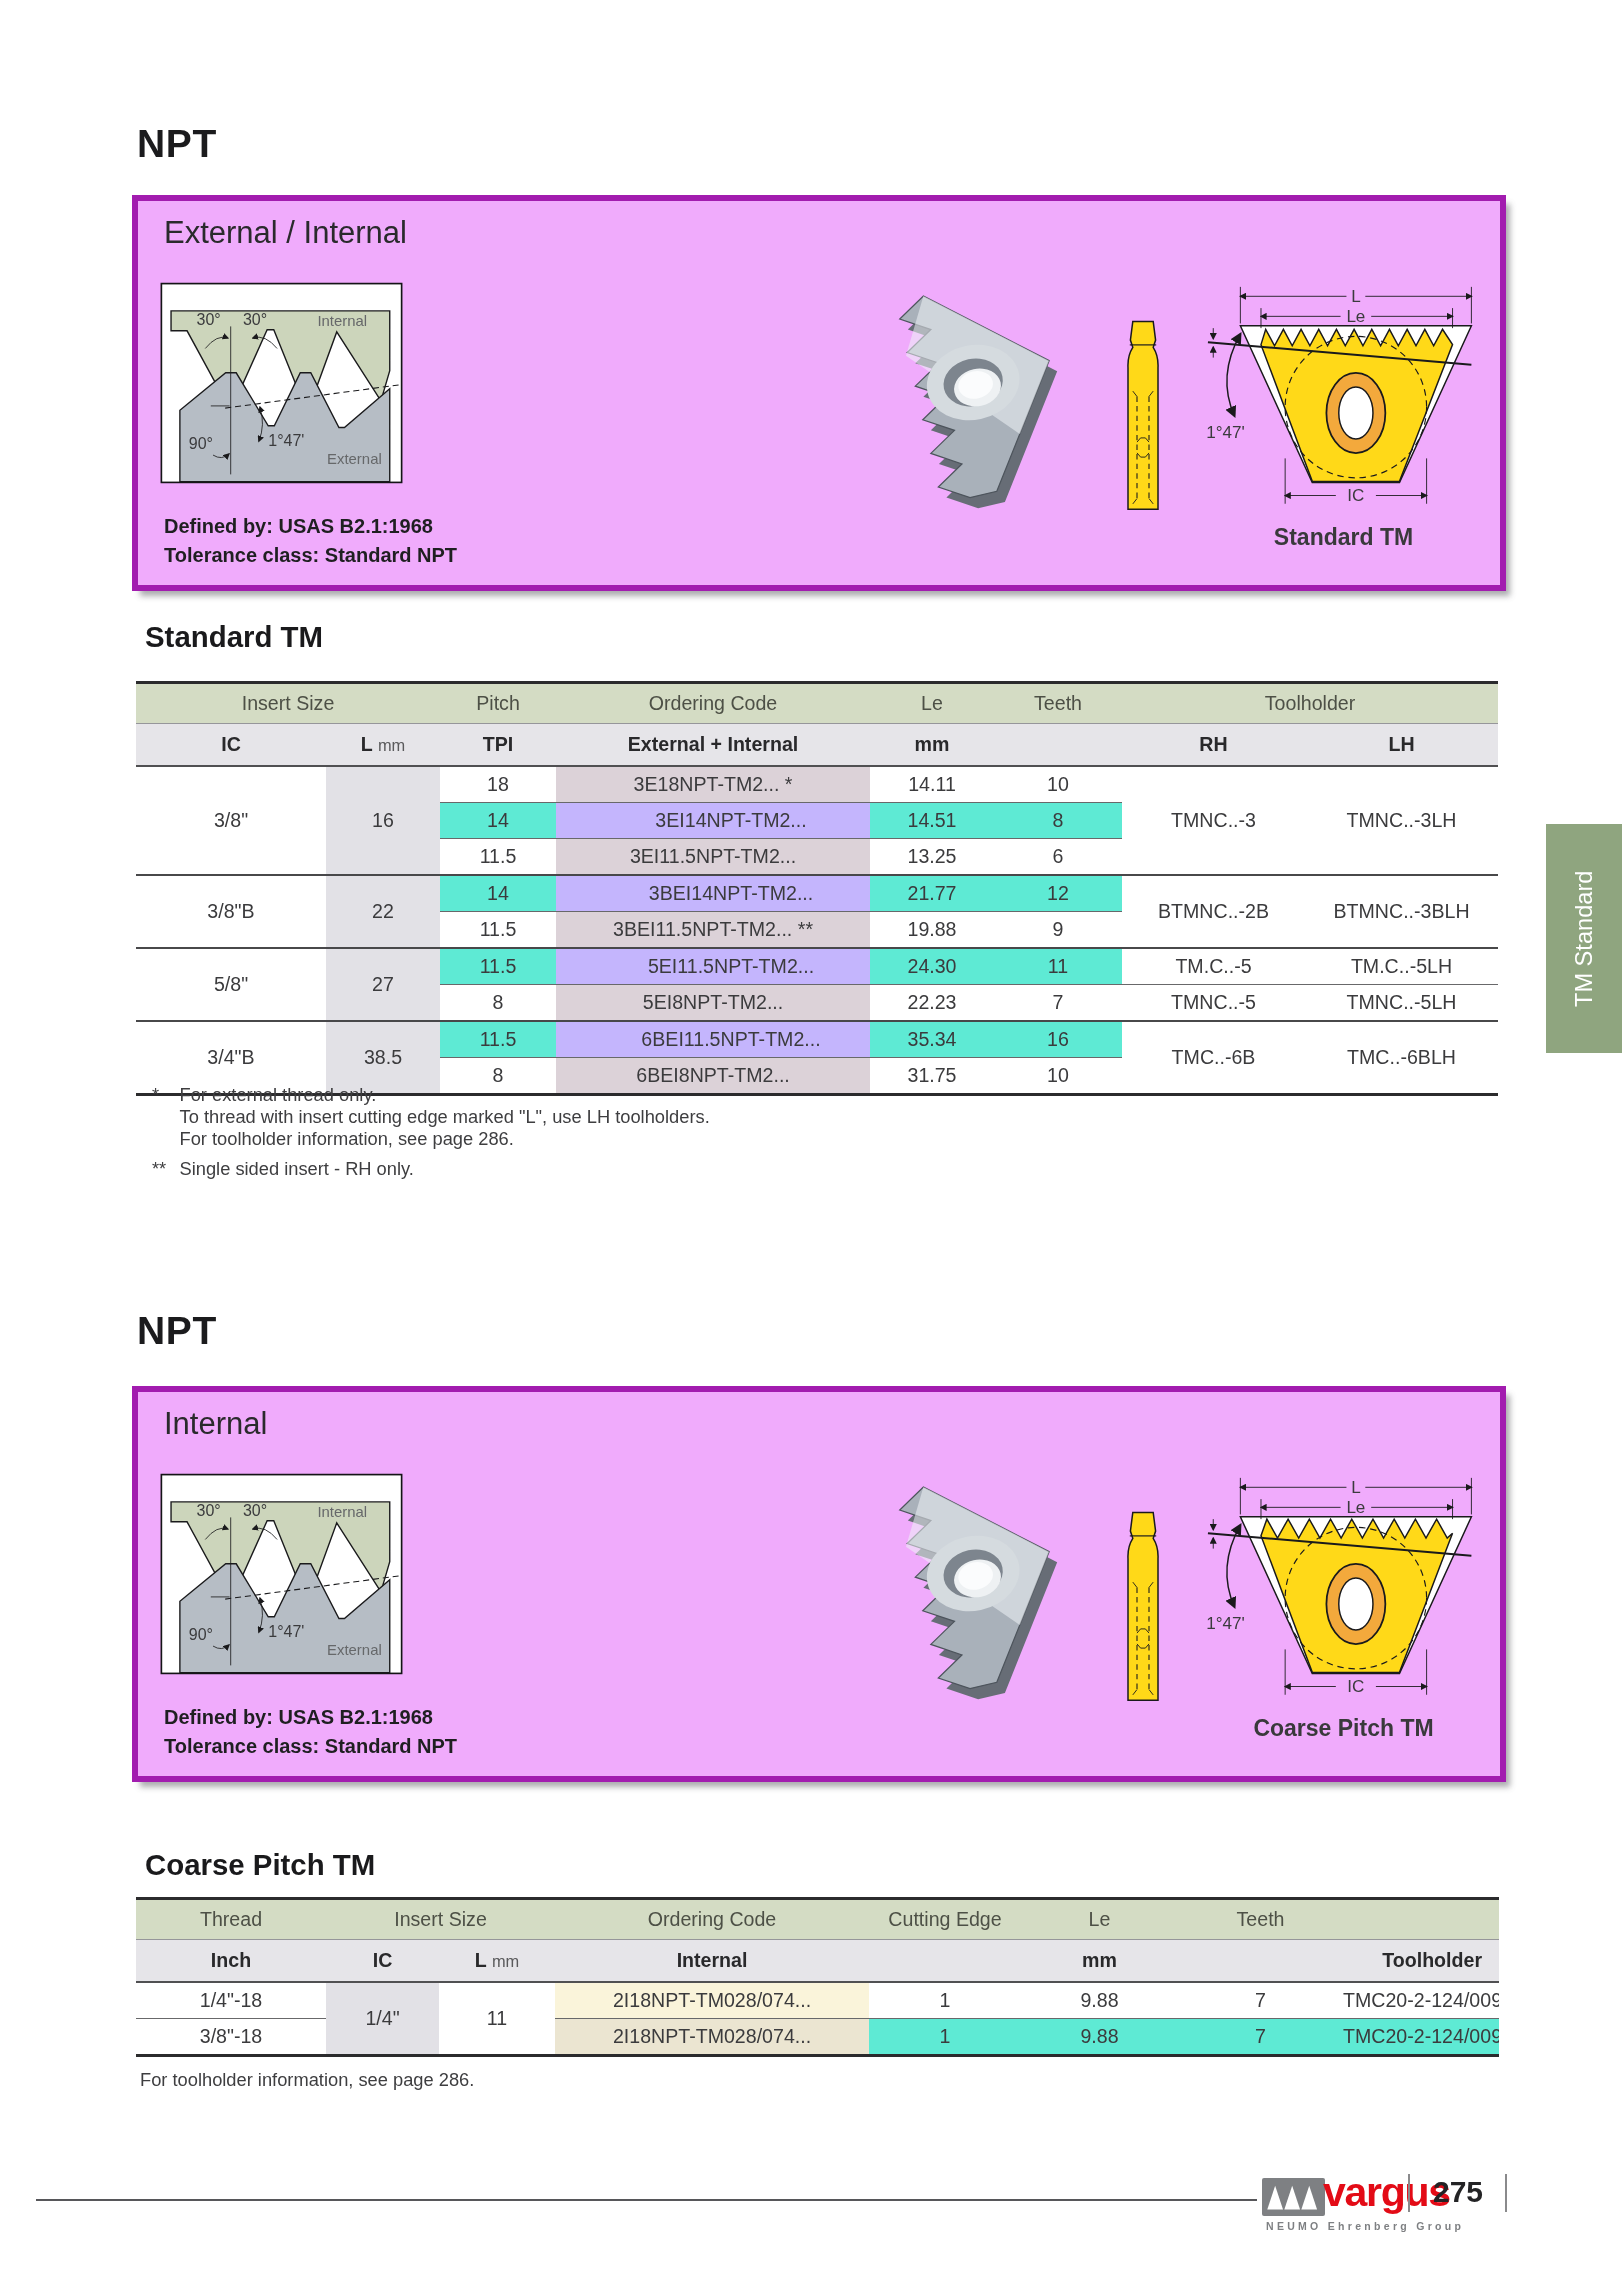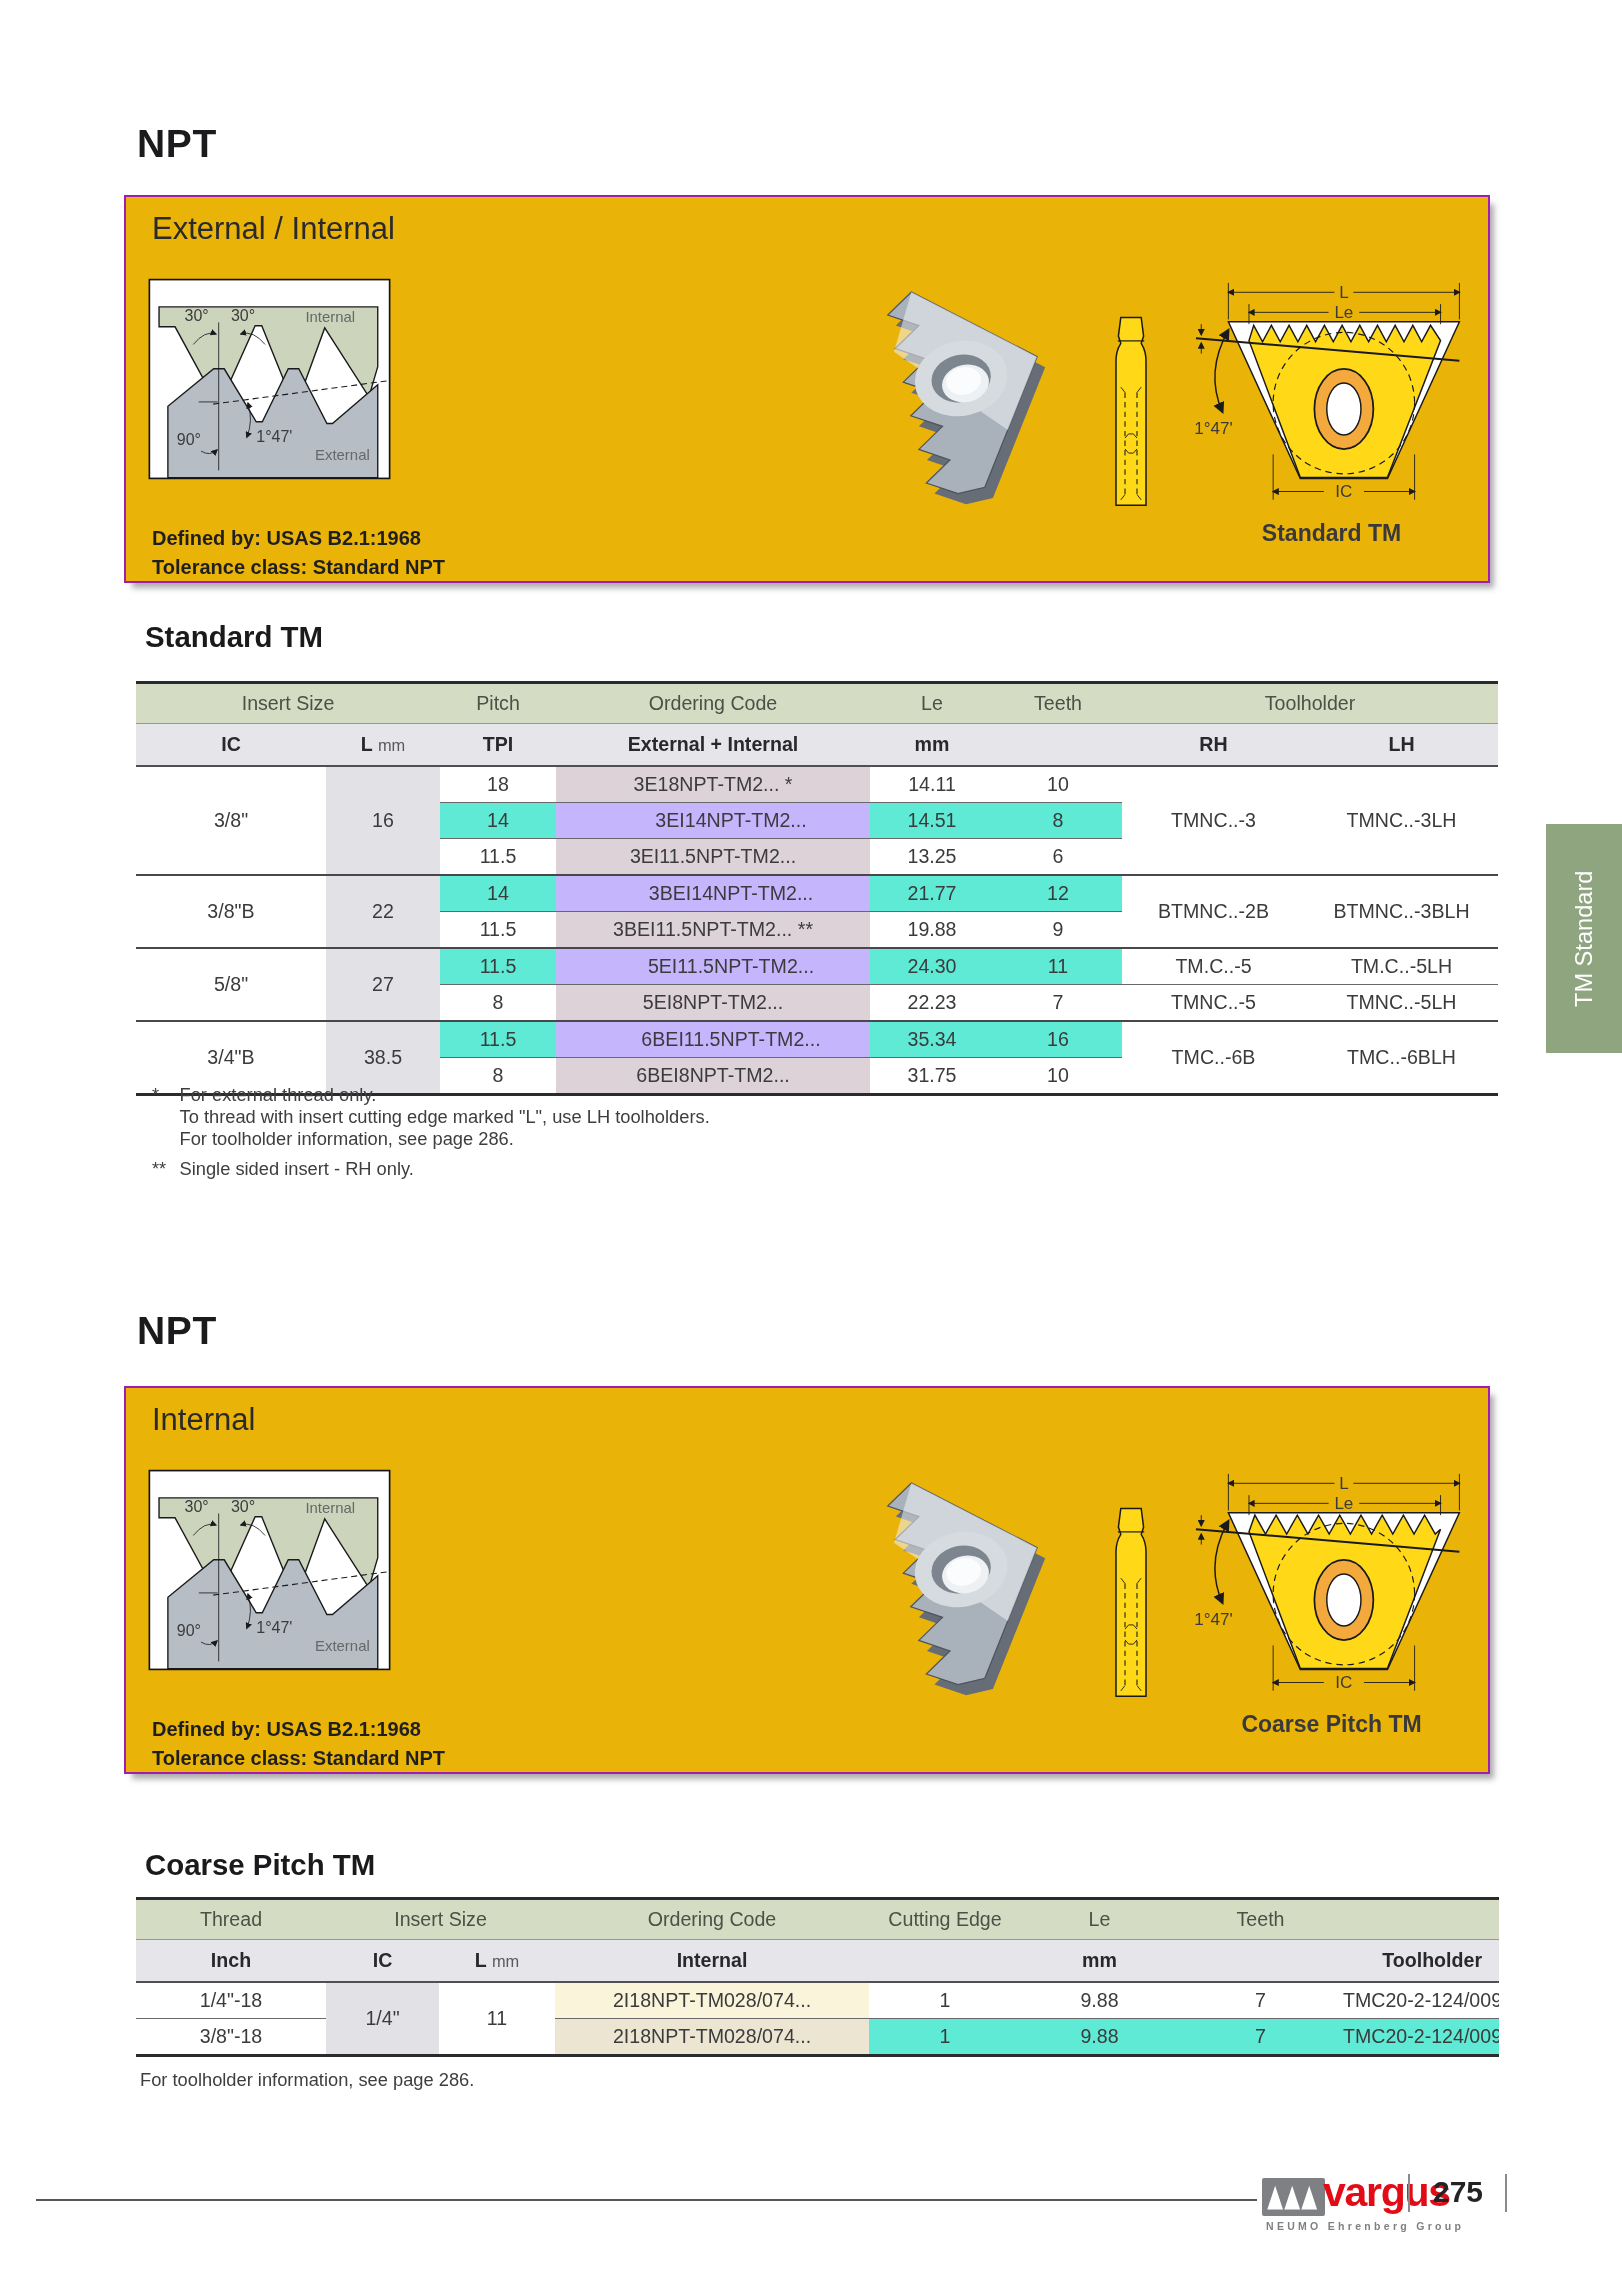--- a/index.html
+++ b/index.html
@@ -3,26 +3,26 @@
 <meta charset="utf-8">
 <style>
   html,body{margin:0;padding:0;background:#ffffff;}
   #page{position:relative;width:1623px;height:2295px;background:#fff;overflow:hidden;
         font-family:"Liberation Sans","DejaVu Sans",sans-serif;color:#2e2e30;border-radius:26px;}
 
   .npt-heading{position:absolute;left:137px;font-size:39px;font-weight:bold;color:#1b1b1d;letter-spacing:0.7px;}
   #npt1{top:122px}
   #npt2{top:1309px}
 
-  .spec-box{position:absolute;left:124px;width:1362px;height:384px;background:#eab308;
-            border:2px solid #a21caf;box-shadow:5.9px 6.5px 5.9px -2px rgba(70,70,78,.45);}
+  .spec-box{position:absolute;left:132px;width:1362px;height:384px;background:#f0abfc;
+            border:6px solid #a21caf;box-shadow:5.9px 6.5px 5.9px -2px rgba(70,70,78,.45);}
   #box1{top:195px}
   #box2{top:1386px}
   .box-title{position:absolute;left:26px;top:14.4px;font-size:31px;color:#2a2a2c;}
-  .defined-line{position:absolute;left:26px;font-size:20px;font-weight:bold;color:#1f1f21;margin-top:16px;}
+  .defined-line{position:absolute;left:26px;font-size:20px;font-weight:bold;color:#1f1f21;}
   .defined{top:314px}
   .tolerance{top:343px}
 
   .thread-svg{position:absolute;left:22px;top:81px;width:243px;height:202px;}
   .insert3d-svg{position:absolute;left:692px;top:85px;width:249px;height:224px;}
   .sideprof-svg{position:absolute;left:975px;top:116px;width:60px;height:204px;}
   .tm-svg{position:absolute;left:1067px;top:77px;width:277px;height:237px;}
   .tm-caption{position:absolute;left:1067px;top:323px;width:277px;text-align:center;
               font-size:23px;font-weight:bold;color:#39393b;}
 

